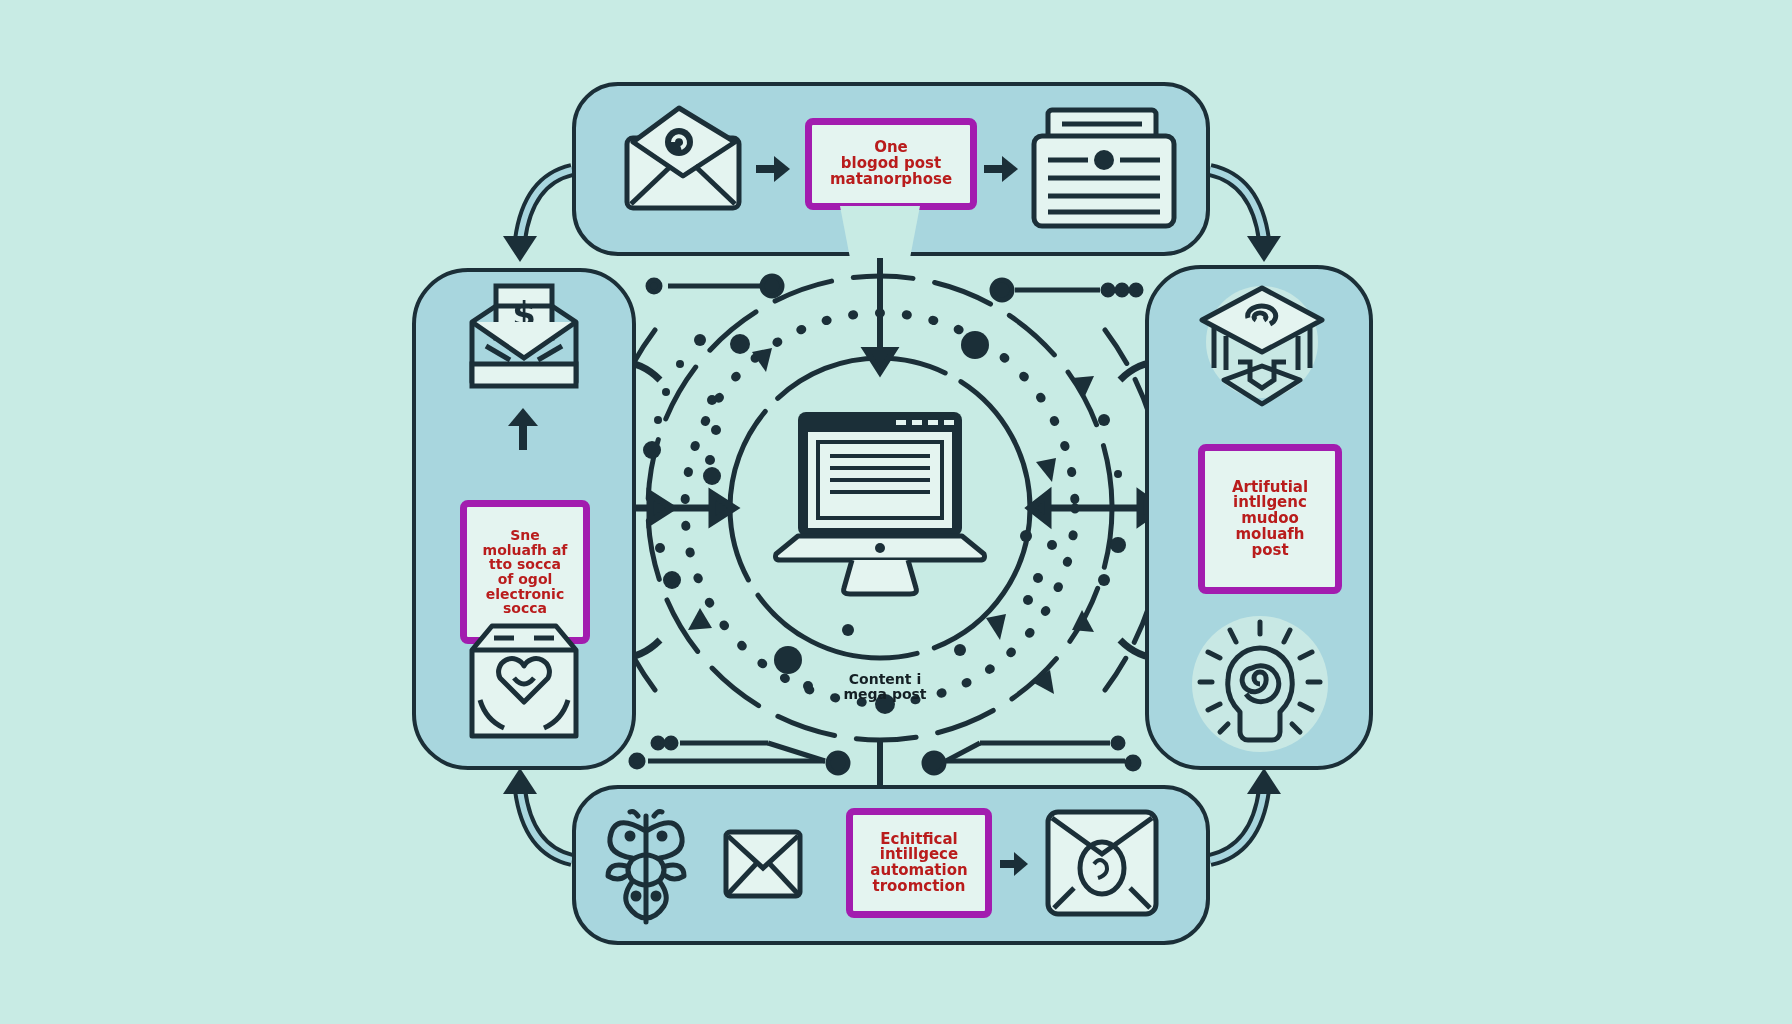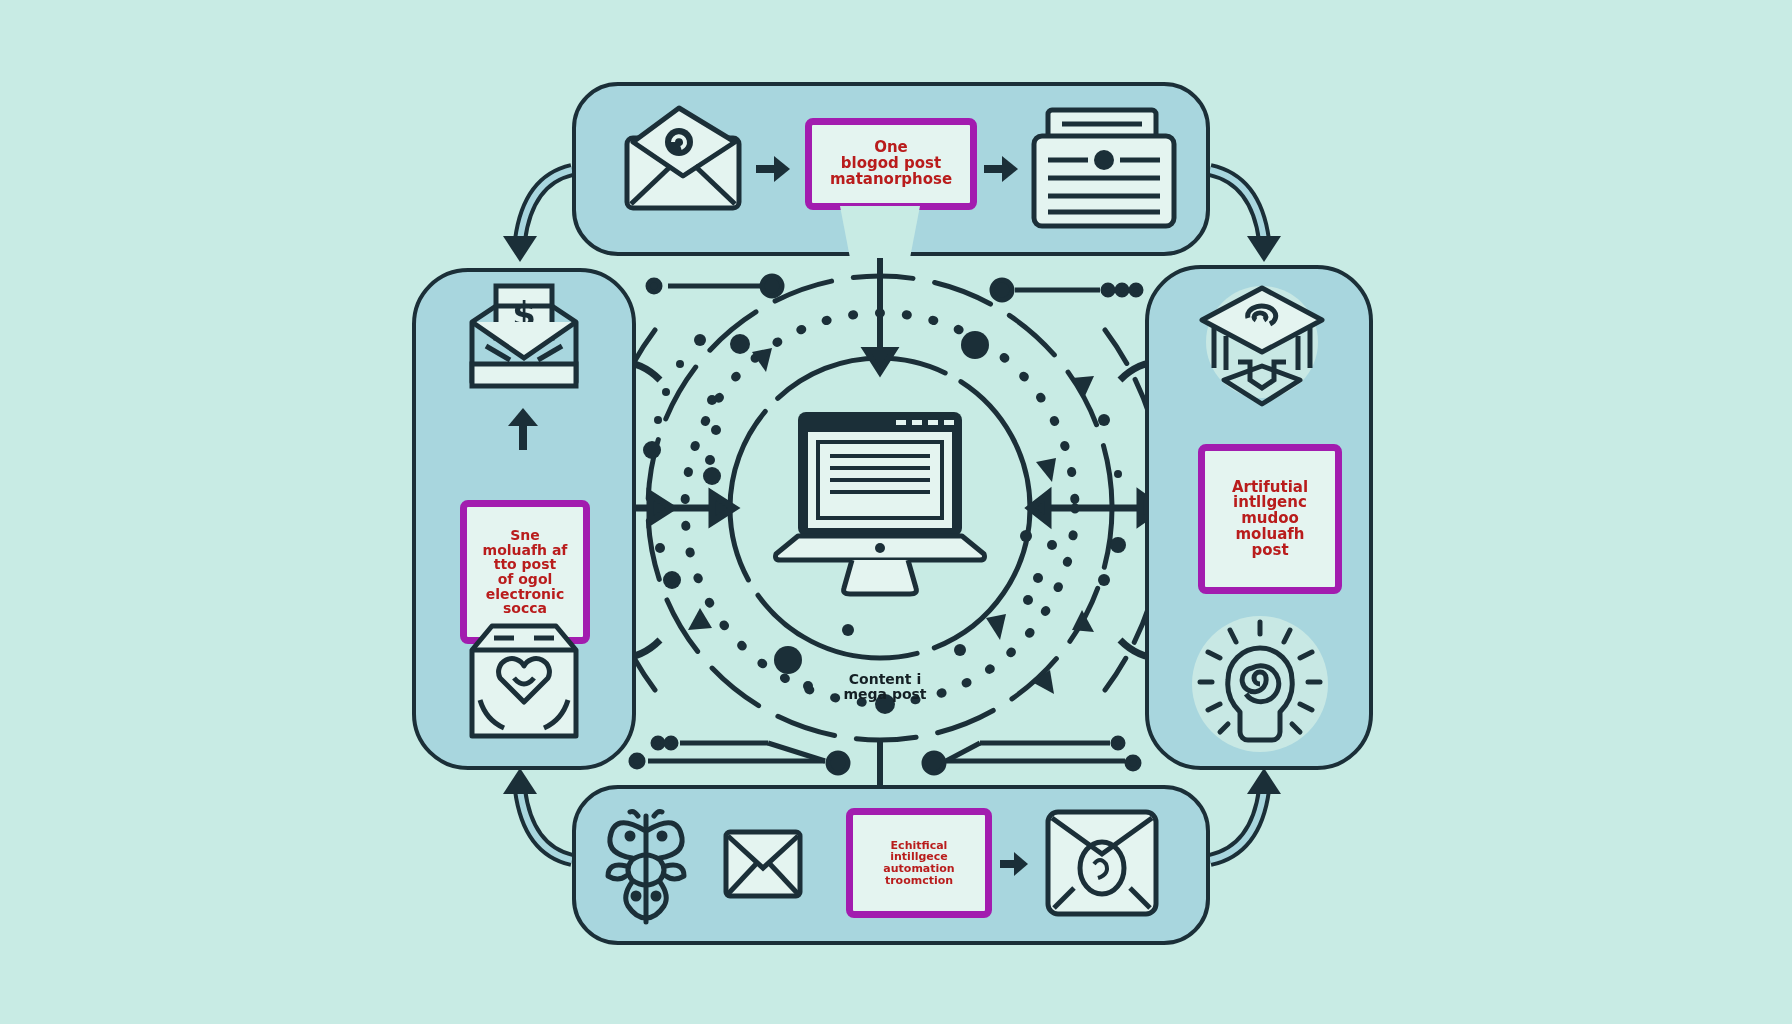--- a/index.html
+++ b/index.html
@@ -229,21 +229,21 @@
     <line x1="20" y1="64" x2="44" y2="78" stroke="#1b2f38" stroke-width="5"></line>
     <line x1="96" y1="64" x2="72" y2="78" stroke="#1b2f38" stroke-width="5"></line>
   </svg>
   <svg class="icon" style="left:508px; top:408px;" width="30" height="42" viewBox="0 0 30 42">
     <polygon points="0,18 15,0 30,18" fill="#1b2f38"></polygon>
     <rect x="11" y="16" width="8" height="26" fill="#1b2f38"></rect>
   </svg>
   <div class="textbox" style="left:460px; top:452px; width:130px; height:144px; font-size:14px;margin-top:48px;">
     <span>Sne</span>
     <span>moluafh af</span>
-    <span>tto post</span>
+    <span>tto socca</span>
     <span>of ogol</span>
     <span>electronic</span>
     <span>socca</span>
   </div>
   <svg class="icon" style="left:466px; top:620px;" width="116" height="120" viewBox="0 0 116 120">
     <polygon points="6,30 26,6 90,6 110,30 110,116 6,116" fill="#e4f4f0" stroke="#1b2f38" stroke-width="5" stroke-linejoin="round"></polygon>
     <line x1="6" y1="30" x2="110" y2="30" stroke="#1b2f38" stroke-width="5"></line>
     <line x1="28" y1="18" x2="48" y2="18" stroke="#1b2f38" stroke-width="5"></line>
     <line x1="68" y1="18" x2="88" y2="18" stroke="#1b2f38" stroke-width="5"></line>
     <path d="M58 82 L34 58 a12 12 0 0 1 24 -12 a12 12 0 0 1 24 12 z" fill="none" stroke="#1b2f38" stroke-width="5" stroke-linejoin="round"></path>
@@ -309,21 +309,21 @@
       <circle cx="32" cy="90" r="3" fill="#1b2f38"></circle>
       <circle cx="52" cy="90" r="3" fill="#1b2f38"></circle>
     </g>
   </svg>
   <svg class="icon" style="left:722px; top:828px;" width="82" height="72" viewBox="0 0 82 72">
     <rect x="4" y="4" width="74" height="64" rx="4" fill="#e4f4f0" stroke="#1b2f38" stroke-width="5"></rect>
     <polyline points="6,8 41,40 76,8" fill="none" stroke="#1b2f38" stroke-width="5"></polyline>
     <line x1="6" y1="66" x2="34" y2="36" stroke="#1b2f38" stroke-width="5"></line>
     <line x1="76" y1="66" x2="48" y2="36" stroke="#1b2f38" stroke-width="5"></line>
   </svg>
-  <div class="textbox" style="left:846px; top:808px; width:146px; height:110px; font-size:11px;">
+  <div class="textbox" style="left:846px; top:808px; width:146px; height:110px; font-size:15px;">
     <span>Echitfical</span>
     <span>intillgece</span>
     <span>automation</span>
     <span>troomction</span>
   </div>
   <svg class="icon" style="left:1000px; top:852px;" width="30" height="24" viewBox="0 0 30 24">
     <rect x="0" y="8" width="16" height="8" fill="#1b2f38"></rect>
     <polygon points="14,0 28,12 14,24" fill="#1b2f38"></polygon>
   </svg>
   <svg class="icon" style="left:1044px; top:808px;" width="116" height="110" viewBox="0 0 116 110">

